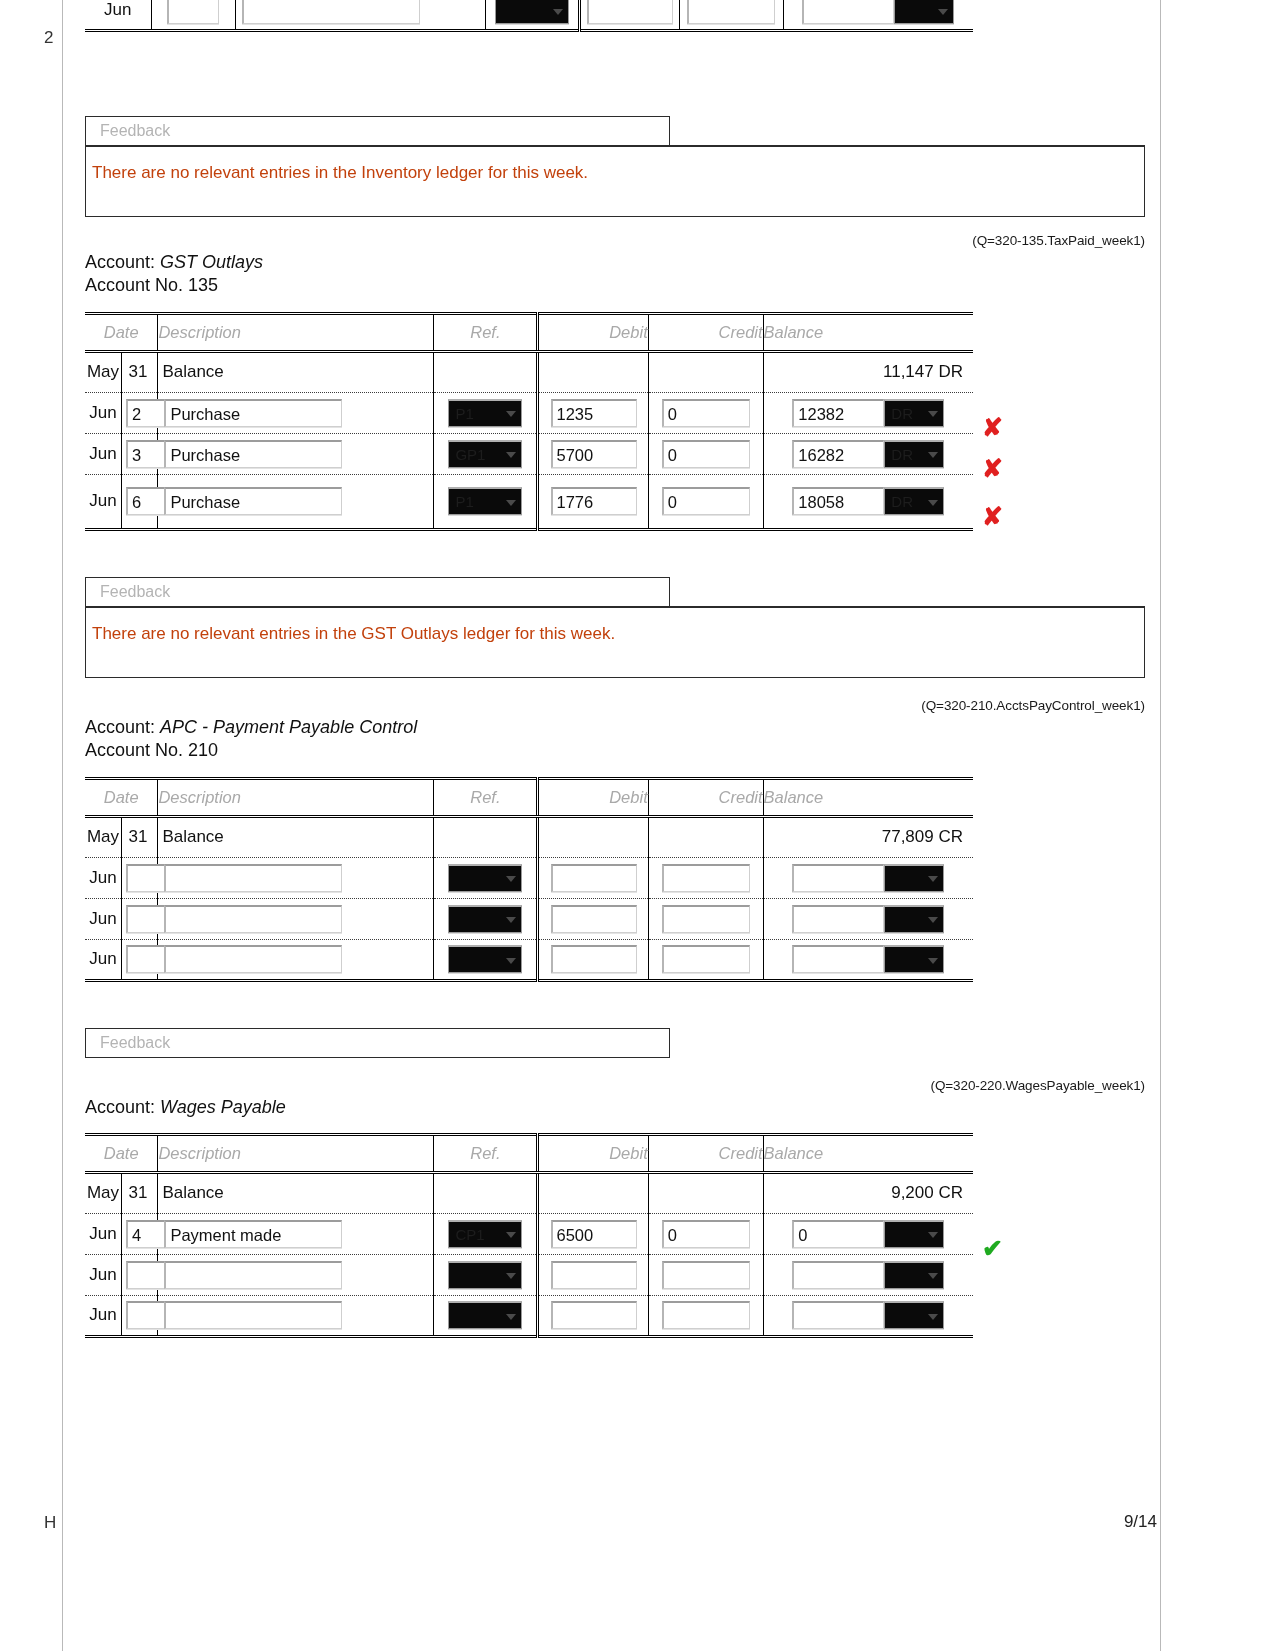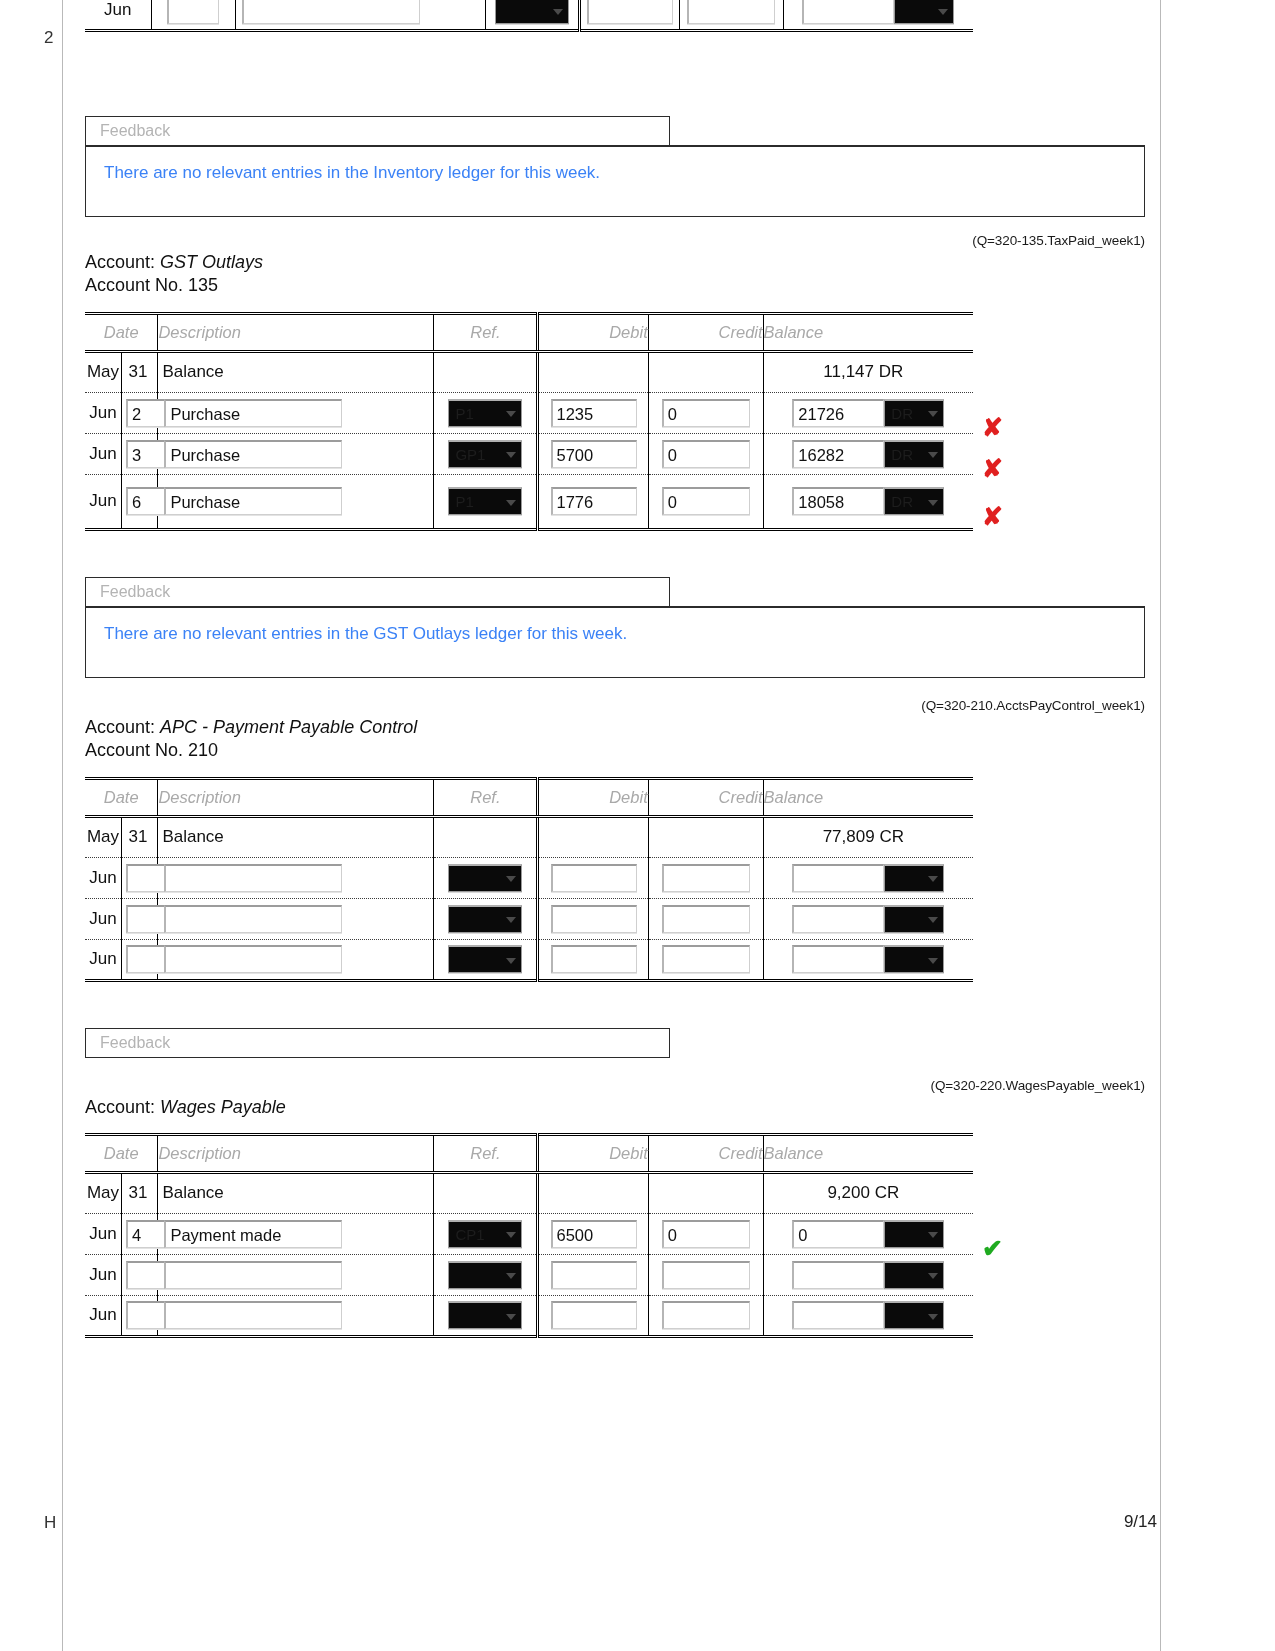--- a/index.html
+++ b/index.html
@@ -69,21 +69,21 @@
   .c-mon { width:66px; text-align:center; font-size:17px; }
   .c-day { width:84px; text-align:right; padding-right:6px; }
   .c-desc{ width:250px; padding-left:6px; }
   .c-ref { width:94px; text-align:center; }
   .c-deb { width:100px; text-align:right; padding-right:6px; }
   .c-cre { width:104px; text-align:right; padding-right:6px; }
   .c-bal { width:190px; }
 
   .plain-day  { font-size:17px; padding-right:10px; display:block; text-align:right; }
   .plain-desc { font-size:17px; padding-left:4px; }
-  .plain-bal  { font-size:17px; text-align:center; padding-right:10px; display:block; }
+  .plain-bal  { font-size:17px; text-align:right; padding-right:10px; display:block; }
 
   
   .inp {
     display:inline-block;
     background:#fff;
     border:1px solid #cfcfcf;
     border-top:2px solid #9c9c9c;
     border-left:2px solid #b5b5b5;
     box-shadow:0 1px 0 #e3e3e3;
     height:28px; line-height:26px;
@@ -147,23 +147,23 @@
     padding-left:14px;
     position:relative;
     z-index:2;
   }
   .fb-body {
     border:1px solid #2b2b2b;
     border-top:2px solid #2b2b2b;
     margin-top:-1px;
     width:1060px;
     min-height:72px;
-    padding:16px 0 18px 18px;
+    padding:16px 0 18px 6px;
     font-size:17px;
-    color:#3b82f6;
+    color:#c2410c;
     background:#fff;
   }
 </style>
 </head>
 <body>
 
 <div class="page-border-left"></div>
 <div class="page-border-right"></div>
 
 <div class="margin-glyph top">2</div>
@@ -221,21 +221,21 @@
                 <span class="plain-bal">11,147 DR</span>
               </td>
             </tr>
             <tr class="row">
               <td class="c-mon">Jun</td>
               <td class="c-day v-thin" style="text-align:center;padding:0 4px;"><span class="inp day">2</span></td>
               <td class="c-desc v-thin" style="padding-left:6px;"><span class="inp desc">Purchase</span></td>
               <td class="c-ref v-thin"><span class="sel ref">P1<span class="arrow"></span></span></td>
               <td class="c-deb v-thick" style="text-align:center;padding:0 3px;"><span class="inp num">1235</span></td>
               <td class="c-cre v-thin" style="text-align:center;padding:0 3px;"><span class="inp numc">0</span></td>
-              <td class="c-bal v-thin" style="text-align:center;padding:0 4px;white-space:nowrap;"><span class="inp balnum">21726</span><span class="sel drcr">DR<span class="arrow"></span></span></td>
+              <td class="c-bal v-thin" style="text-align:center;padding:0 4px;white-space:nowrap;"><span class="inp balnum">12382</span><span class="sel drcr">DR<span class="arrow"></span></span></td>
             </tr>
             <tr class="row">
               <td class="c-mon">Jun</td>
               <td class="c-day v-thin" style="text-align:center;padding:0 4px;"><span class="inp day">3</span></td>
               <td class="c-desc v-thin" style="padding-left:6px;"><span class="inp desc">Purchase</span></td>
               <td class="c-ref v-thin"><span class="sel ref">GP1<span class="arrow"></span></span></td>
               <td class="c-deb v-thick" style="text-align:center;padding:0 3px;"><span class="inp num">5700</span></td>
               <td class="c-cre v-thin" style="text-align:center;padding:0 3px;"><span class="inp numc">0</span></td>
               <td class="c-bal v-thin" style="text-align:center;padding:0 4px;white-space:nowrap;"><span class="inp balnum">16282</span><span class="sel drcr">DR<span class="arrow"></span></span></td>
             </tr>

